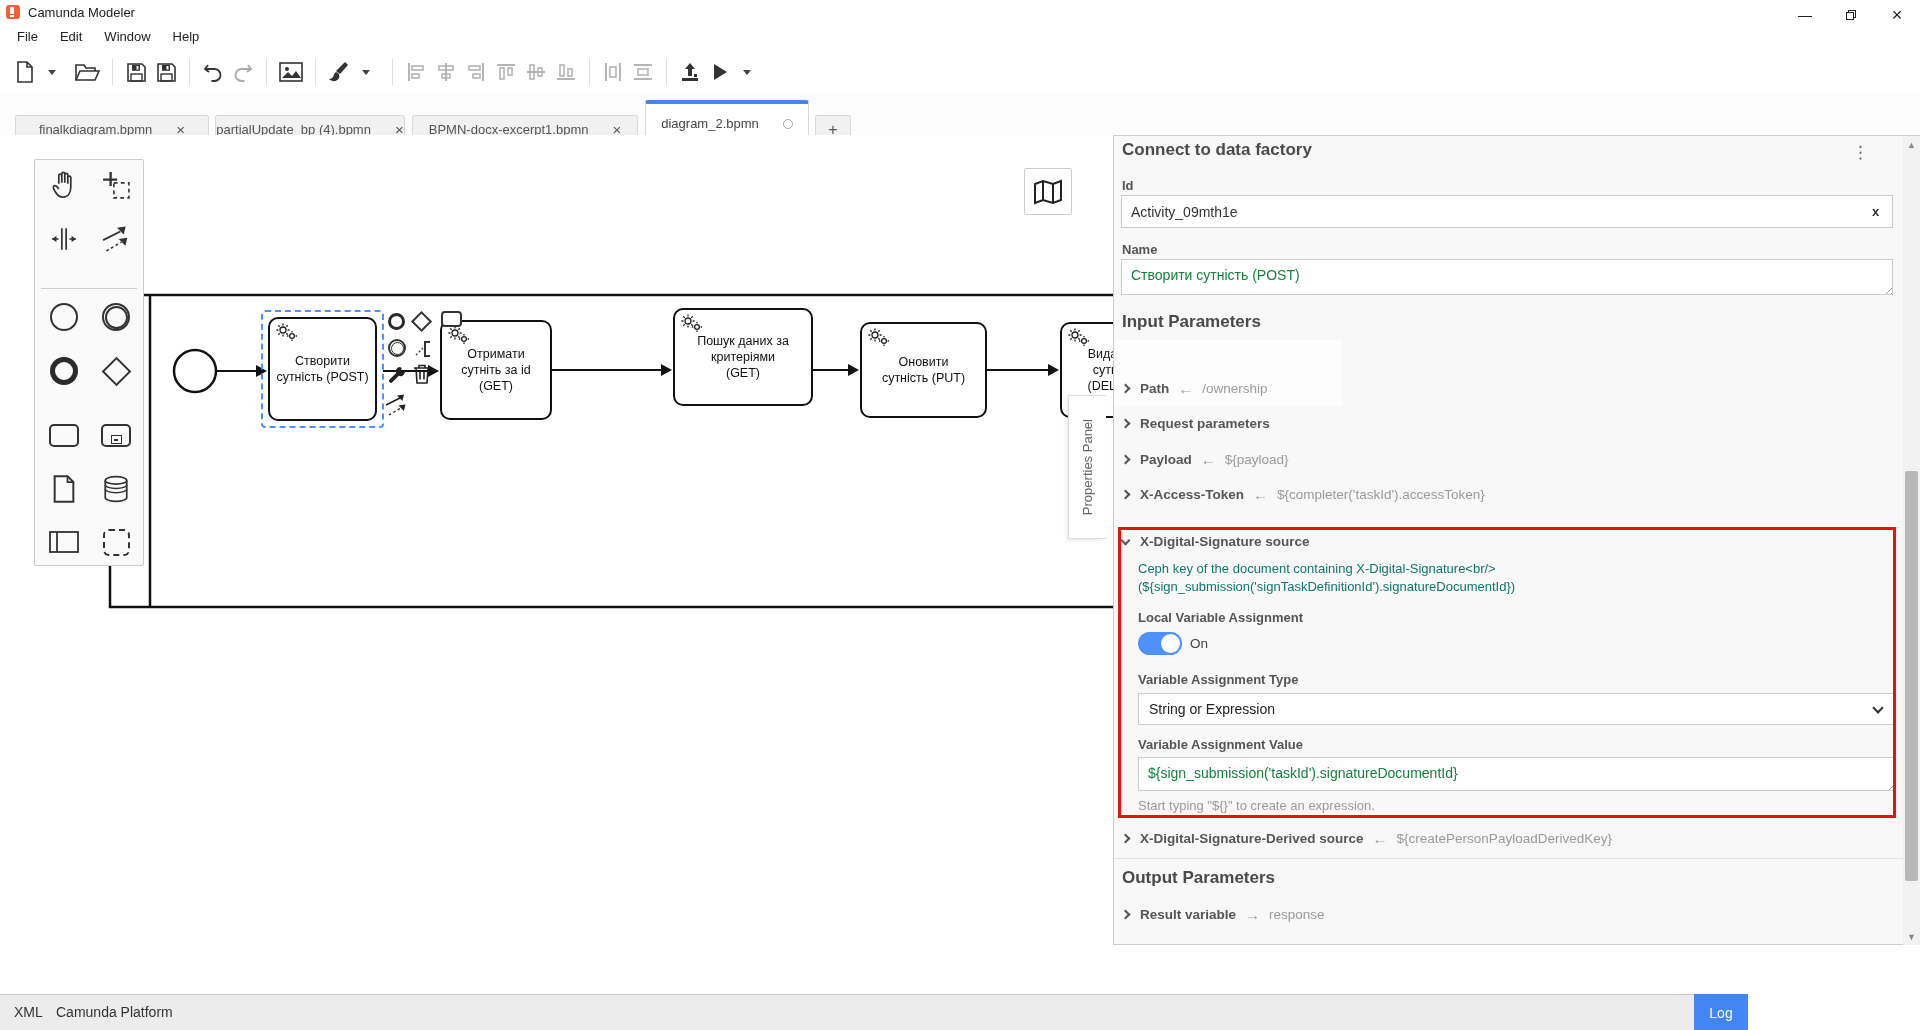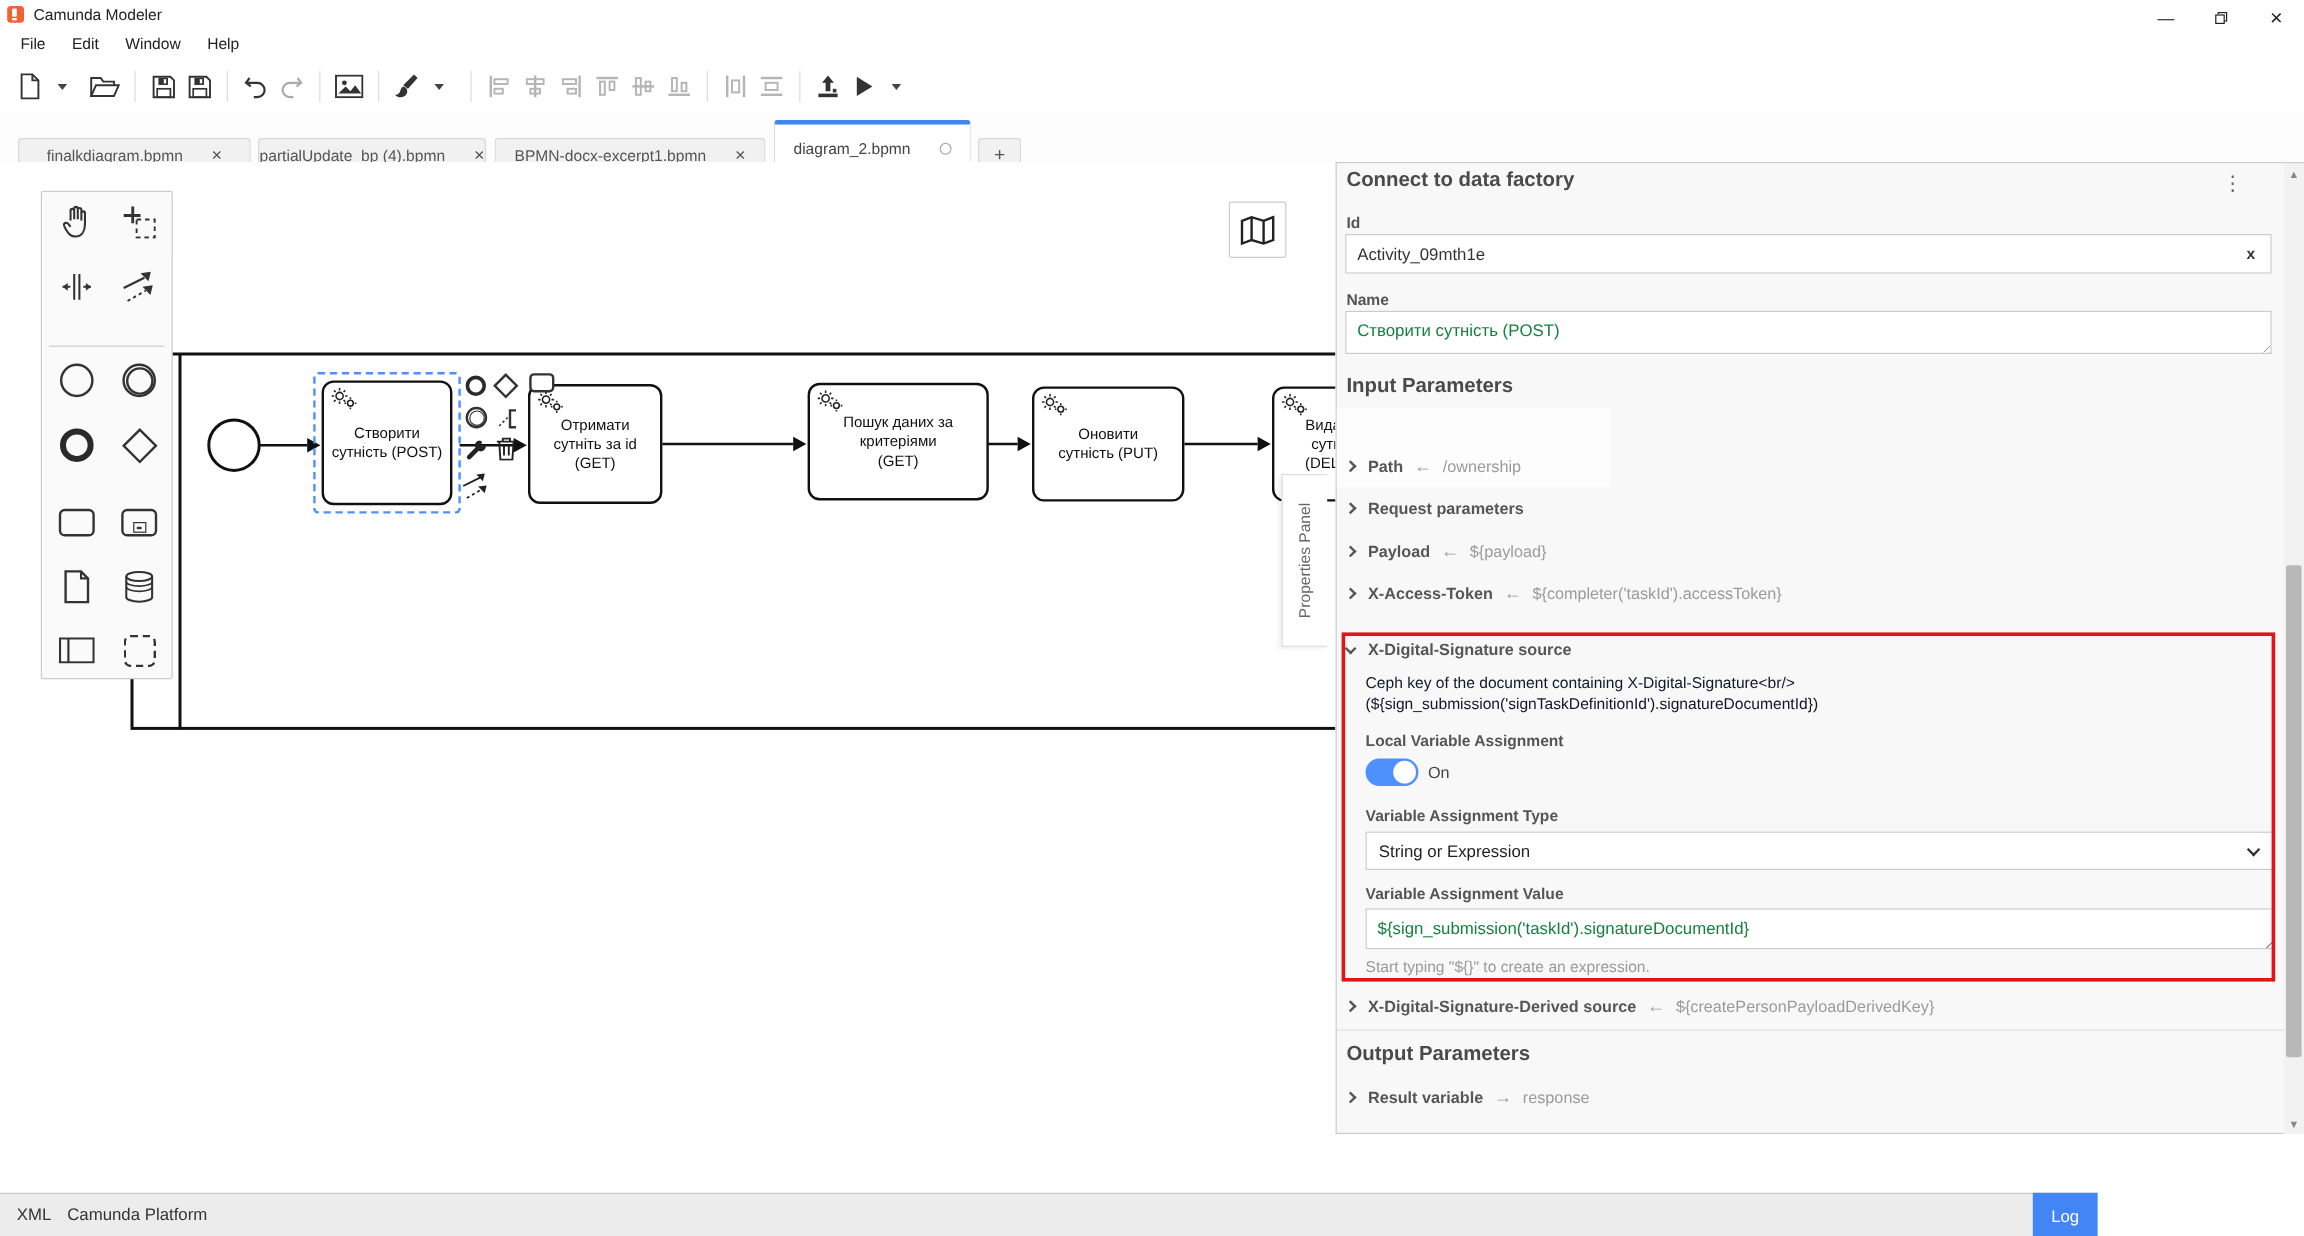--- a/index.html
+++ b/index.html
@@ -80,21 +80,21 @@
   .text-area { position:absolute; left:7px; width:772px; height:36px; background:#fff; border:1px solid #ccc; font-family:"Liberation Sans",sans-serif; font-size:14px; color:#15803d; padding:7px 9px; resize:none; overflow:hidden; }
   .clear-x { position:absolute; left:758px; font-size:13px; font-weight:bold; color:#333; }
   .resize-grip { position:absolute; width:9px; height:9px; background:repeating-linear-gradient(135deg,#999 0 1px,transparent 1px 4px); clip-path:polygon(100% 0,100% 100%,0 100%); }
   .param-row { position:absolute; left:8px; display:flex; align-items:center; gap:9px; font-size:13.5px; }
   .param-row .lbl { font-weight:bold; color:#565656; }
   .param-row .arr { color:#9a9a9a; font-size:15px; }
   .param-row .val { color:#9a9a9a; }
   .chev-r { width:7px; height:7px; border-right:2px solid #565656; border-bottom:2px solid #565656; transform:rotate(-45deg); margin-right:2px; }
   .chev-d { width:7px; height:7px; border-right:2px solid #565656; border-bottom:2px solid #565656; transform:rotate(45deg); margin-right:2px; margin-top:-3px; }
   .red-box { position:absolute; left:4px; top:391px; width:778px; height:291px; border:3px solid #e01616; pointer-events:none; }
-  .desc-text { position:absolute; left:24px; font-size:13px; color:#0f172a; line-height:18px; }
+  .desc-text { position:absolute; left:24px; font-size:13px; color:#0f766e; line-height:18px; }
   .toggle { position:absolute; left:24px; width:44px; height:23px; background:#4d90fe; border-radius:12px; }
   .toggle::after { content:""; position:absolute; right:2px; top:2px; width:19px; height:19px; background:#fff; border-radius:50%; }
   .toggle-label { position:absolute; left:76px; font-size:13.5px; color:#444; }
   .select-box { position:absolute; left:24px; width:758px; height:32px; background:#fff; border:1px solid #ccc; font-size:14px; color:#222; display:flex; align-items:center; padding:0 30px 0 10px; }
   .select-chev { position:absolute; right:13px; top:10px; width:8px; height:8px; border-right:2px solid #333; border-bottom:2px solid #333; transform:rotate(45deg); }
   .helper-text { position:absolute; left:24px; font-size:13px; color:#9a9a9a; }
   .panel-divider { position:absolute; left:0; width:790px; height:1px; background:#e2e2e2; }
   .white-patch { position:absolute; left:0; top:204px; width:228px; height:66px; background:#fdfdfd; }
 
   
@@ -340,21 +340,21 @@
               <circle cx="8" cy="8" r="3"></circle>
               <path d="M8 3.4V1.4M8 12.6v2M3.4 8h-2M12.6 8h2M4.7 4.7L3.3 3.3M11.3 4.7l1.4-1.4M4.7 11.3l-1.4 1.4M11.3 11.3l1.4 1.4"></path>
               <circle cx="17" cy="14" r="2.4"></circle>
               <path d="M17 10.4V9M17 17.6V19M13.4 14H12M20.6 14H22"></path>
             </g>
           </svg>
       </span>
       <span><span>Отримати</span><br><span>сутніть за id</span><br><span>(GET)</span></span>
     </div>
 
-    <div class="bpmn-task" style="left:673px; top:184px; width:151px; height:98px;">
+    <div class="bpmn-task" style="left:673px; top:173px; width:140px; height:98px;">
       <span class="task-gears">
         <svg width="24" height="20" viewBox="0 0 24 20">
             <g fill="none" stroke="#222" stroke-width="1.3">
               <circle cx="8" cy="8" r="3"></circle>
               <path d="M8 3.4V1.4M8 12.6v2M3.4 8h-2M12.6 8h2M4.7 4.7L3.3 3.3M11.3 4.7l1.4-1.4M4.7 11.3l-1.4 1.4M11.3 11.3l1.4 1.4"></path>
               <circle cx="17" cy="14" r="2.4"></circle>
               <path d="M17 10.4V9M17 17.6V19M13.4 14H12M20.6 14H22"></path>
             </g>
           </svg>
       </span>

